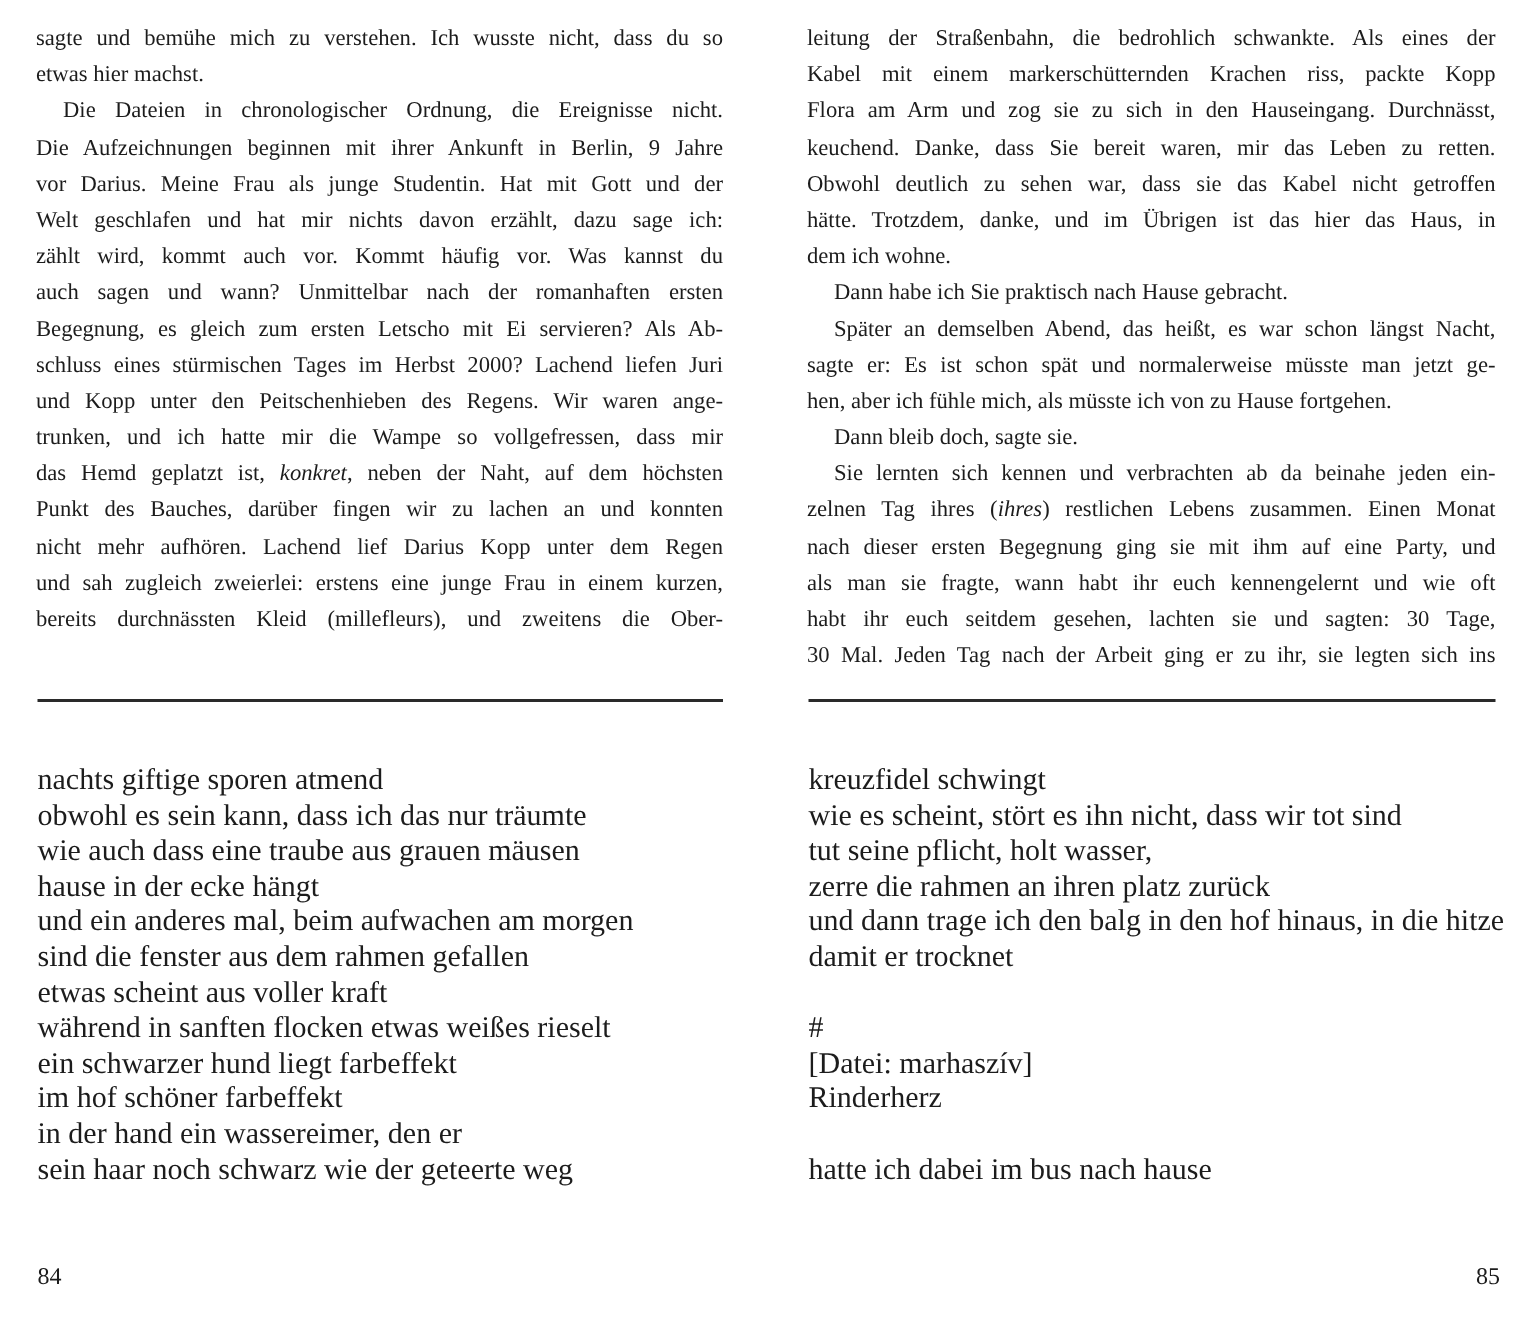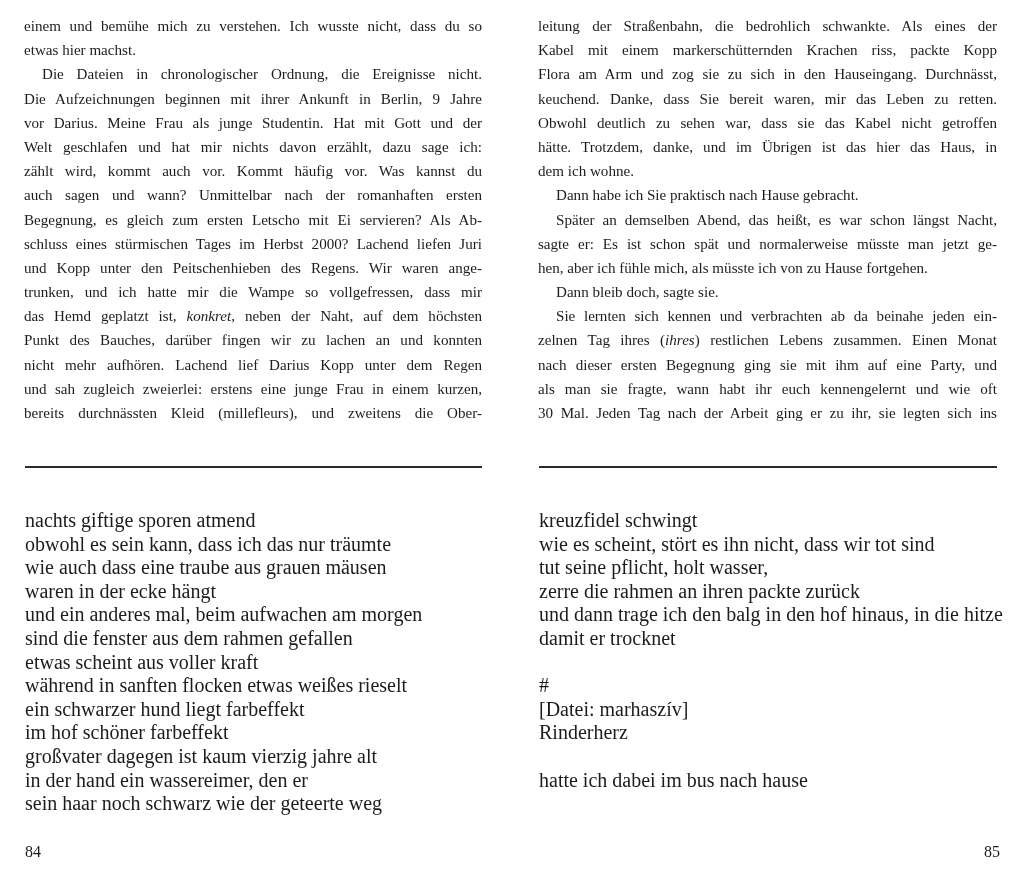--- a/index.html
+++ b/index.html
@@ -25,21 +25,21 @@
     .page-num { position: absolute; top: 843px; font-size: 16px; }
     .page-left .page-num { left: 25px; }
     .page-right .page-num { right: 24px; }
     em { }
   </style>
 </head>
 <body>
 
 <div class="page page-left">
   <div class="prose">
-      <span class="line">einem und bemühe mich zu verstehen. Ich wusste nicht, dass du so</span>
+      <span class="line">sagte und bemühe mich zu verstehen. Ich wusste nicht, dass du so</span>
       <span class="line last">etwas hier machst.</span>
       <span class="line indent">Die Dateien in chronologischer Ordnung, die Ereignisse nicht.</span>
       <span class="line">Die Aufzeichnungen beginnen mit ihrer Ankunft in Berlin, 9 Jahre</span>
       <span class="line">vor Darius. Meine Frau als junge Studentin. Hat mit Gott und der</span>
       <span class="line">Welt geschlafen und hat mir nichts davon erzählt, dazu sage ich:</span>
       <span class="line">zählt wird, kommt auch vor. Kommt häufig vor. Was kannst du</span>
       <span class="line">auch sagen und wann? Unmittelbar nach der romanhaften ersten</span>
       <span class="line">Begegnung, es gleich zum ersten Letscho mit Ei servieren? Als Ab-</span>
       <span class="line">schluss eines stürmischen Tages im Herbst 2000? Lachend liefen Juri</span>
       <span class="line">und Kopp unter den Peitschenhieben des Regens. Wir waren ange-</span>
@@ -48,28 +48,27 @@
       <span class="line">Punkt des Bauches, darüber fingen wir zu lachen an und konnten</span>
       <span class="line">nicht mehr aufhören. Lachend lief Darius Kopp unter dem Regen</span>
       <span class="line">und sah zugleich zweierlei: erstens eine junge Frau in einem kurzen,</span>
       <span class="line">bereits durchnässten Kleid (millefleurs), und zweitens die Ober-</span>
     </div>
   <div class="rule"></div>
   <div class="poem">
       <span class="vline">nachts giftige sporen atmend</span>
       <span class="vline">obwohl es sein kann, dass ich das nur träumte</span>
       <span class="vline">wie auch dass eine traube aus grauen mäusen</span>
-      <span class="vline">waren in der ecke hängt</span>
+      <span class="vline">hause in der ecke hängt</span>
       <span class="vline">und ein anderes mal, beim aufwachen am morgen</span>
       <span class="vline">sind die fenster aus dem rahmen gefallen</span>
       <span class="vline">etwas scheint aus voller kraft</span>
       <span class="vline">während in sanften flocken etwas weißes rieselt</span>
       <span class="vline">ein schwarzer hund liegt farbeffekt</span>
       <span class="vline">im hof schöner farbeffekt</span>
-      <span class="vline">großvater dagegen ist kaum vierzig jahre alt</span>
       <span class="vline">in der hand ein wassereimer, den er</span>
       <span class="vline">sein haar noch schwarz wie der geteerte weg</span>
     </div>
   <div class="page-num">84</div>
 </div>
 
 <div class="page page-right">
   <div class="prose">
       <span class="line">leitung der Straßenbahn, die bedrohlich schwankte. Als eines der</span>
       <span class="line">Kabel mit einem markerschütternden Krachen riss, packte Kopp</span>
@@ -80,28 +79,29 @@
       <span class="line last">dem ich wohne.</span>
       <span class="line indent last">Dann habe ich Sie praktisch nach Hause gebracht.</span>
       <span class="line indent">Später an demselben Abend, das heißt, es war schon längst Nacht,</span>
       <span class="line">sagte er: Es ist schon spät und normalerweise müsste man jetzt ge-</span>
       <span class="line last">hen, aber ich fühle mich, als müsste ich von zu Hause fortgehen.</span>
       <span class="line indent last">Dann bleib doch, sagte sie.</span>
       <span class="line indent">Sie lernten sich kennen und verbrachten ab da beinahe jeden ein-</span>
       <span class="line"><span>zelnen Tag ihres (</span><em>ihres</em><span>) restlichen Lebens zusammen. Einen Monat</span></span>
       <span class="line">nach dieser ersten Begegnung ging sie mit ihm auf eine Party, und</span>
       <span class="line">als man sie fragte, wann habt ihr euch kennengelernt und wie oft</span>
+      <span class="line">habt ihr euch seitdem gesehen, lachten sie und sagten: 30 Tage,</span>
       <span class="line">30 Mal. Jeden Tag nach der Arbeit ging er zu ihr, sie legten sich ins</span>
     </div>
   <div class="rule"></div>
   <div class="poem">
       <span class="vline">kreuzfidel schwingt</span>
       <span class="vline">wie es scheint, stört es ihn nicht, dass wir tot sind</span>
       <span class="vline">tut seine pflicht, holt wasser,</span>
-      <span class="vline">zerre die rahmen an ihren packte zurück</span>
+      <span class="vline">zerre die rahmen an ihren platz zurück</span>
       <span class="vline">und dann trage ich den balg in den hof hinaus, in die hitze</span>
       <span class="vline">damit er trocknet</span>
       <span class="vline blank"></span>
       <span class="vline">#</span>
       <span class="vline">[Datei: marhaszív]</span>
       <span class="vline">Rinderherz</span>
       <span class="vline blank"></span>
       <span class="vline">hatte ich dabei im bus nach hause</span>
     </div>
   <div class="page-num">85</div>

